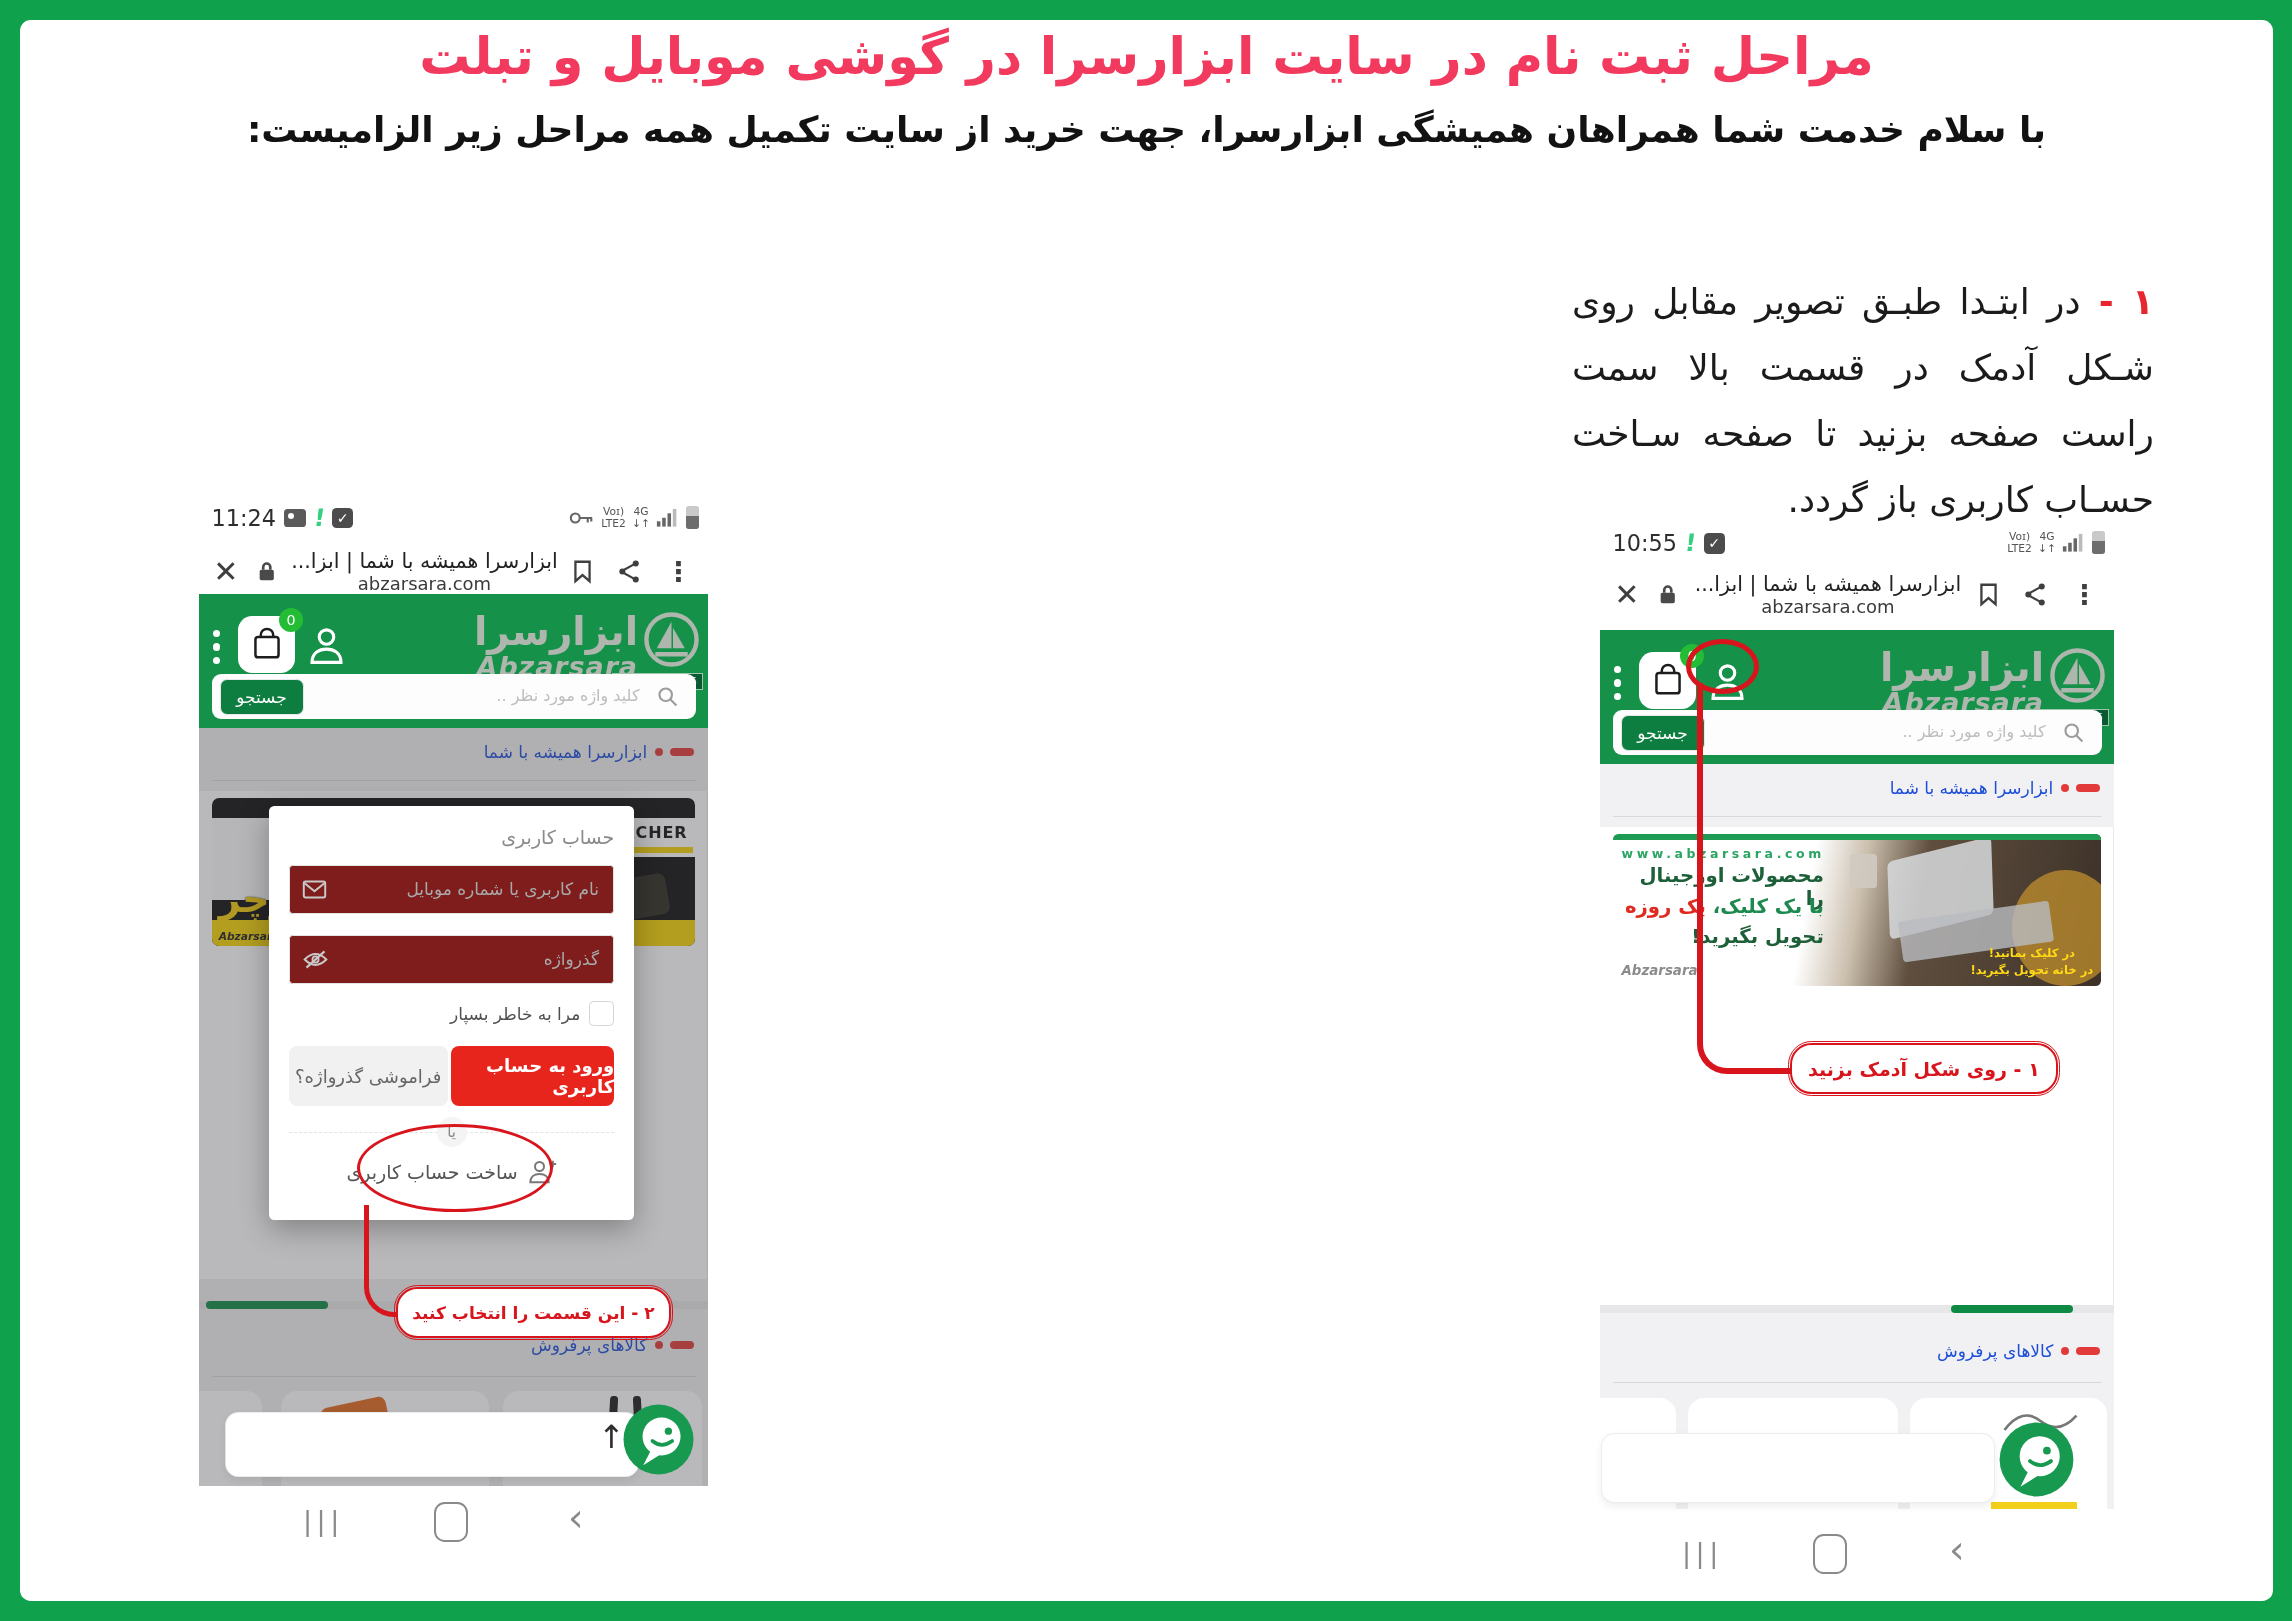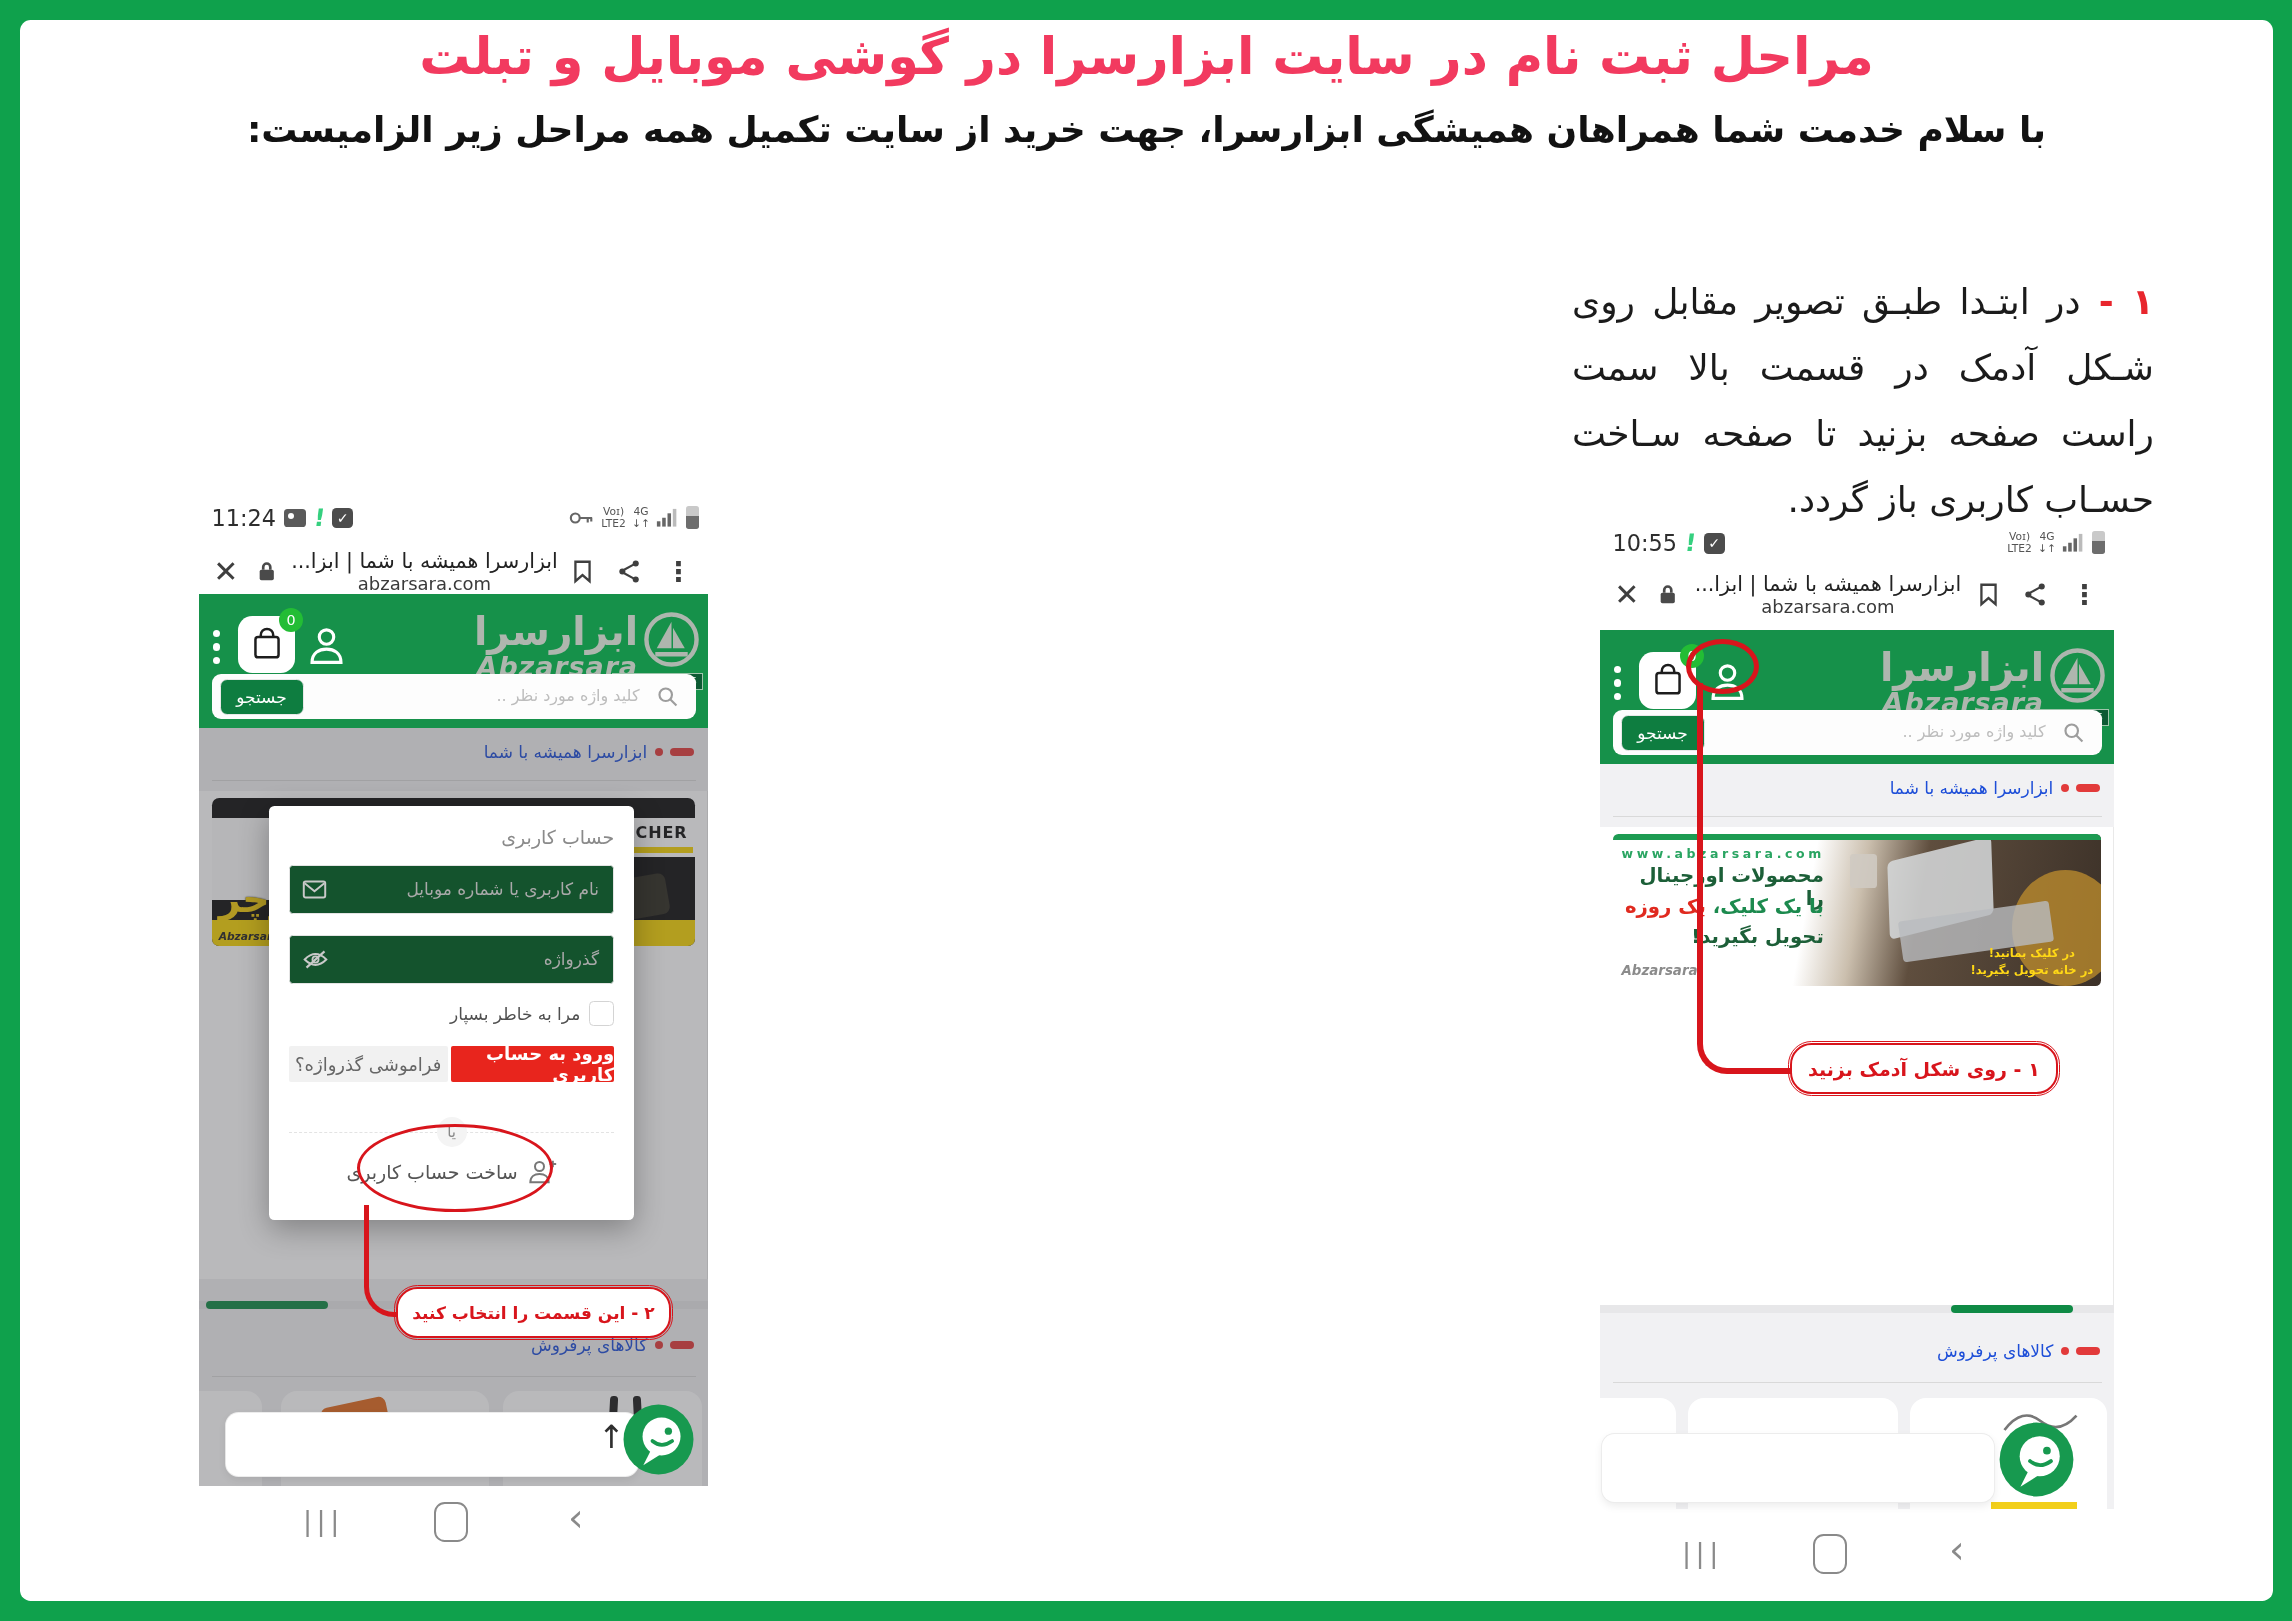--- a/index.html
+++ b/index.html
@@ -105,27 +105,27 @@
   .redcircle{position:absolute;border:5.4px solid #d8151c;border-radius:50%;z-index:7;}
   .conn{position:absolute;border-left:6.3px solid #d8151c;border-bottom:6.3px solid #d8151c;border-bottom-left-radius:30px;z-index:7;}
   .callout{position:absolute;background:#fff;border:2.7px solid #d8151c;outline:1.8px solid #d8151c;outline-offset:1.8px;border-radius:21.5px;color:#d8151c;font-weight:bold;display:flex;align-items:center;justify-content:center;direction:rtl;z-index:8;white-space:nowrap;}
   .c1{font-size:19px;}
   .c2{font-size:17px;}
   .redoval{position:absolute;border:3.6px solid #d8151c;border-radius:50%;z-index:8;}
   
   .dim{position:absolute;inset:0;background:rgba(70,70,76,.38);z-index:5;}
   .modal{position:absolute;background:#fff;border-radius:5.4px;box-shadow:0 9px 30px rgba(0,0,0,.3);z-index:6;}
   .mtitle{position:absolute;right:19.7px;top:19.7px;font-size:19px;color:#8a8a8a;direction:rtl;}
-  .minput{position:absolute;left:19.7px;right:19.7px;height:47px;border:0.9px solid #e4e4e4;border-radius:3.6px;background:#14532d;}
+  .minput{position:absolute;left:19.7px;right:19.7px;height:47px;border:0.9px solid #e4e4e4;border-radius:3.6px;background:#7f1d1d;}
   .mph{position:absolute;right:14.3px;top:12.5px;font-size:17px;color:#a9a9a9;direction:rtl;}
   .mico{position:absolute;left:12.5px;top:10.7px;color:#c9c9c9;}
   .mcheck{position:absolute;right:19.7px;display:flex;align-items:center;gap:9px;direction:rtl;}
   .cbox{width:23px;height:23px;border:1.8px solid #d4d4d4;border-radius:4.5px;background:#fff;}
   .clab{font-size:17px;color:#4f4f4f;}
-  .mbtn{position:absolute;height:36px;display:flex;align-items:center;justify-content:center;font-size:18px;direction:rtl;border-radius:2px;}
+  .mbtn{position:absolute;height:60px;display:flex;align-items:center;justify-content:center;font-size:18px;direction:rtl;border-radius:8px;}
   .mlogin{right:19.7px;width:163px;background:#e8251d;color:#fff;font-weight:bold;}
   .mforgot{left:19.7px;width:159px;background:#f1f1f1;color:#666;}
   .mdiv{position:absolute;left:19.7px;right:19.7px;border-top:1.8px dashed #e3e3e3;}
   .orchip{position:absolute;left:50%;transform:translateX(-50%);width:30px;height:30px;background:#f4f4f4;border-radius:50%;text-align:center;line-height:30px;font-size:15px;color:#888;direction:rtl;}
   .mcreate{position:absolute;left:0;right:0;display:flex;align-items:center;justify-content:center;gap:9px;direction:rtl;color:#555;font-size:19px;}
 </style>
 </head>
 <body>
 
 <div class="canvas">

